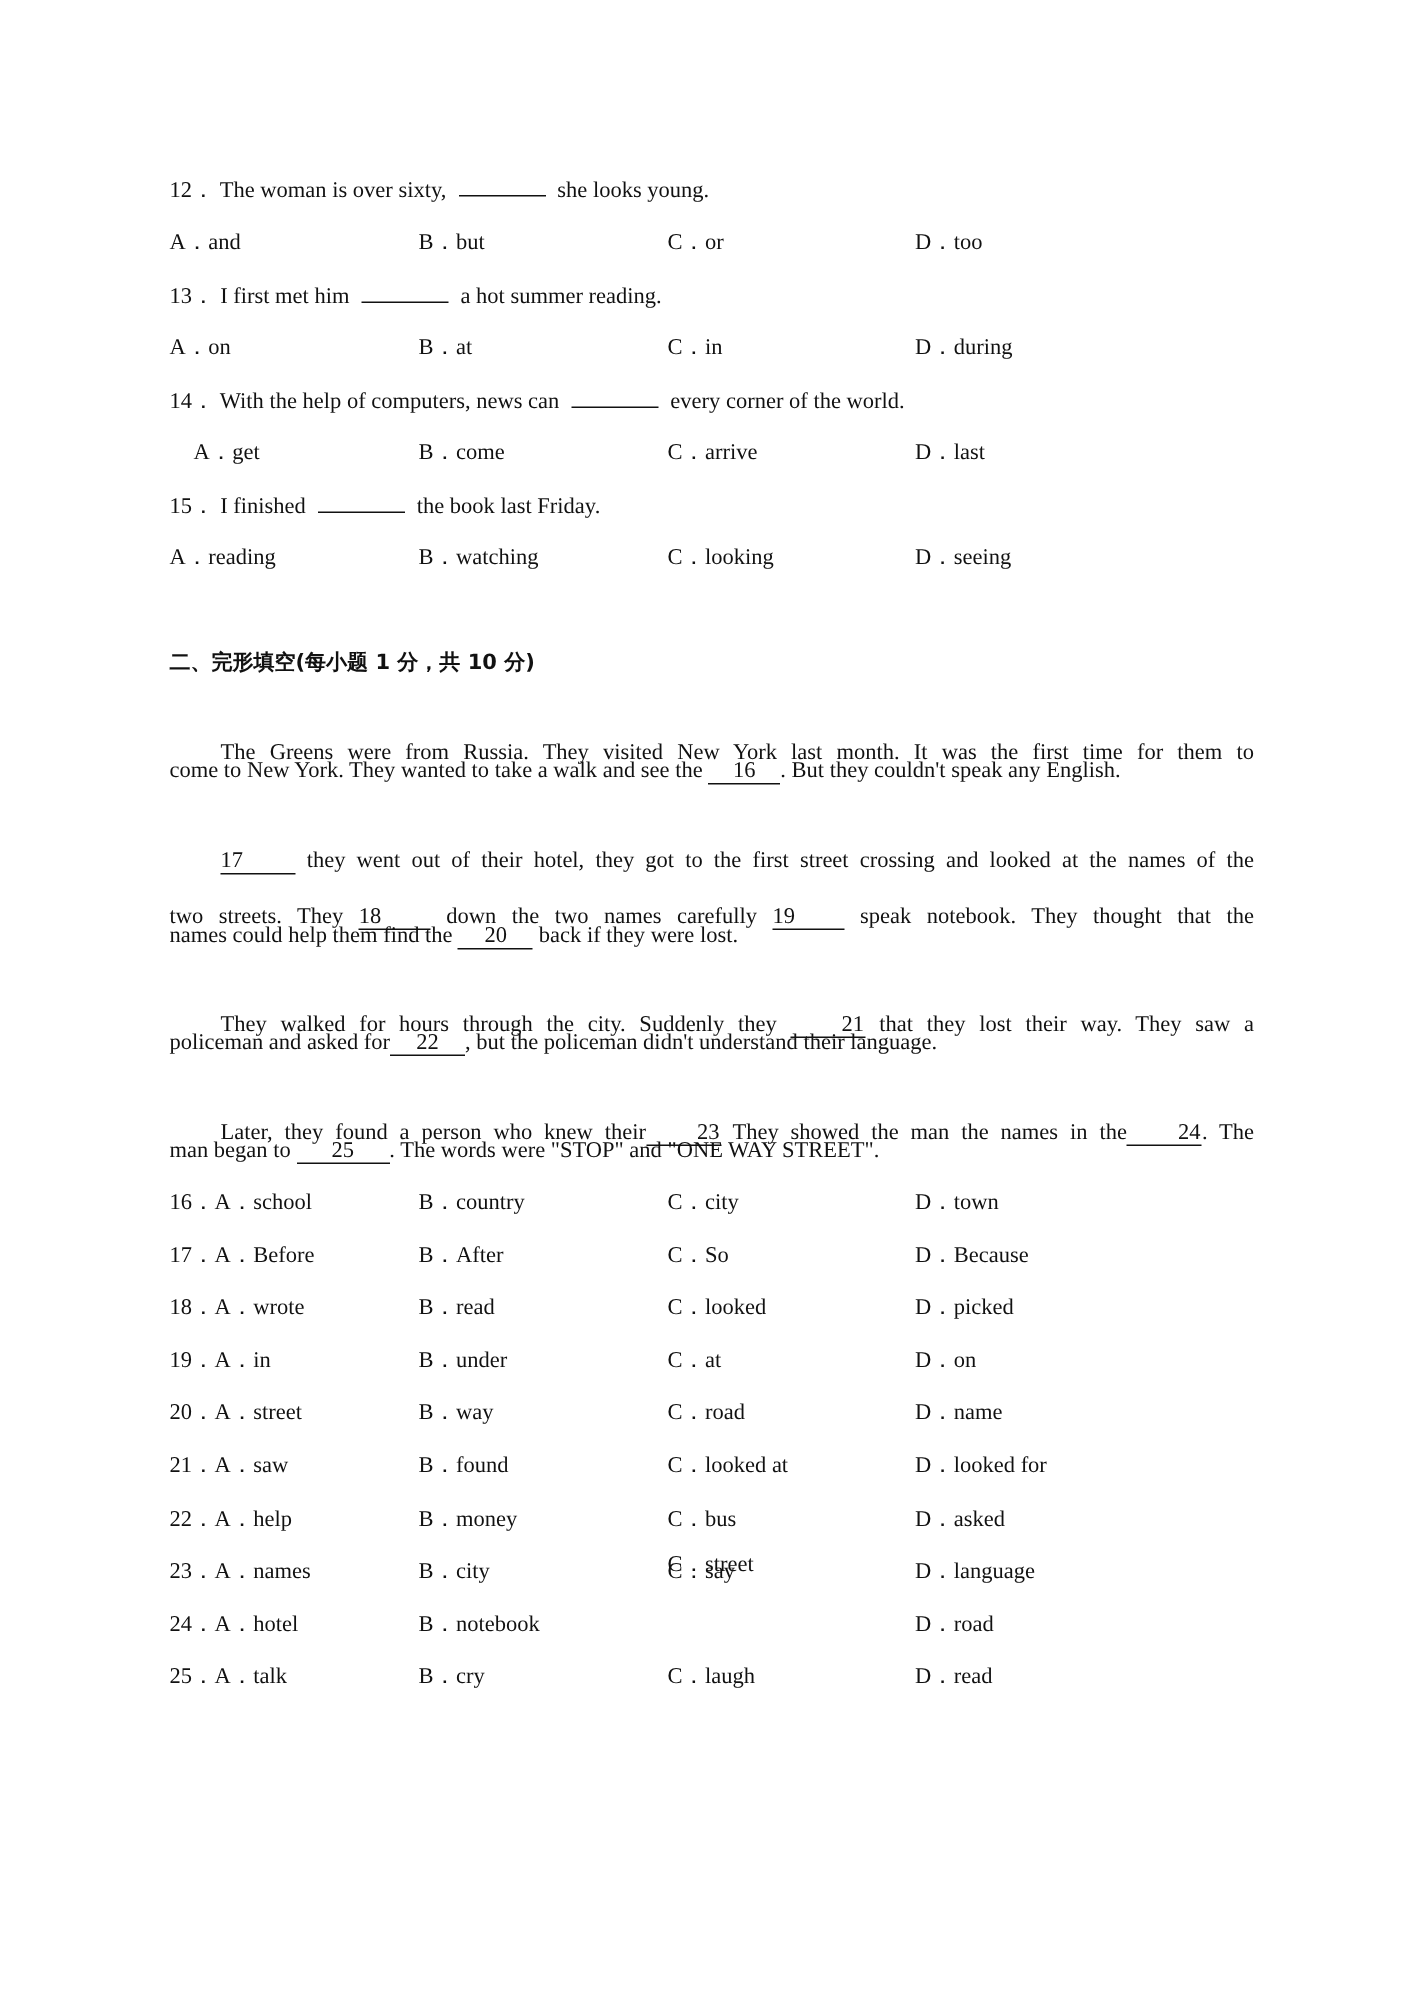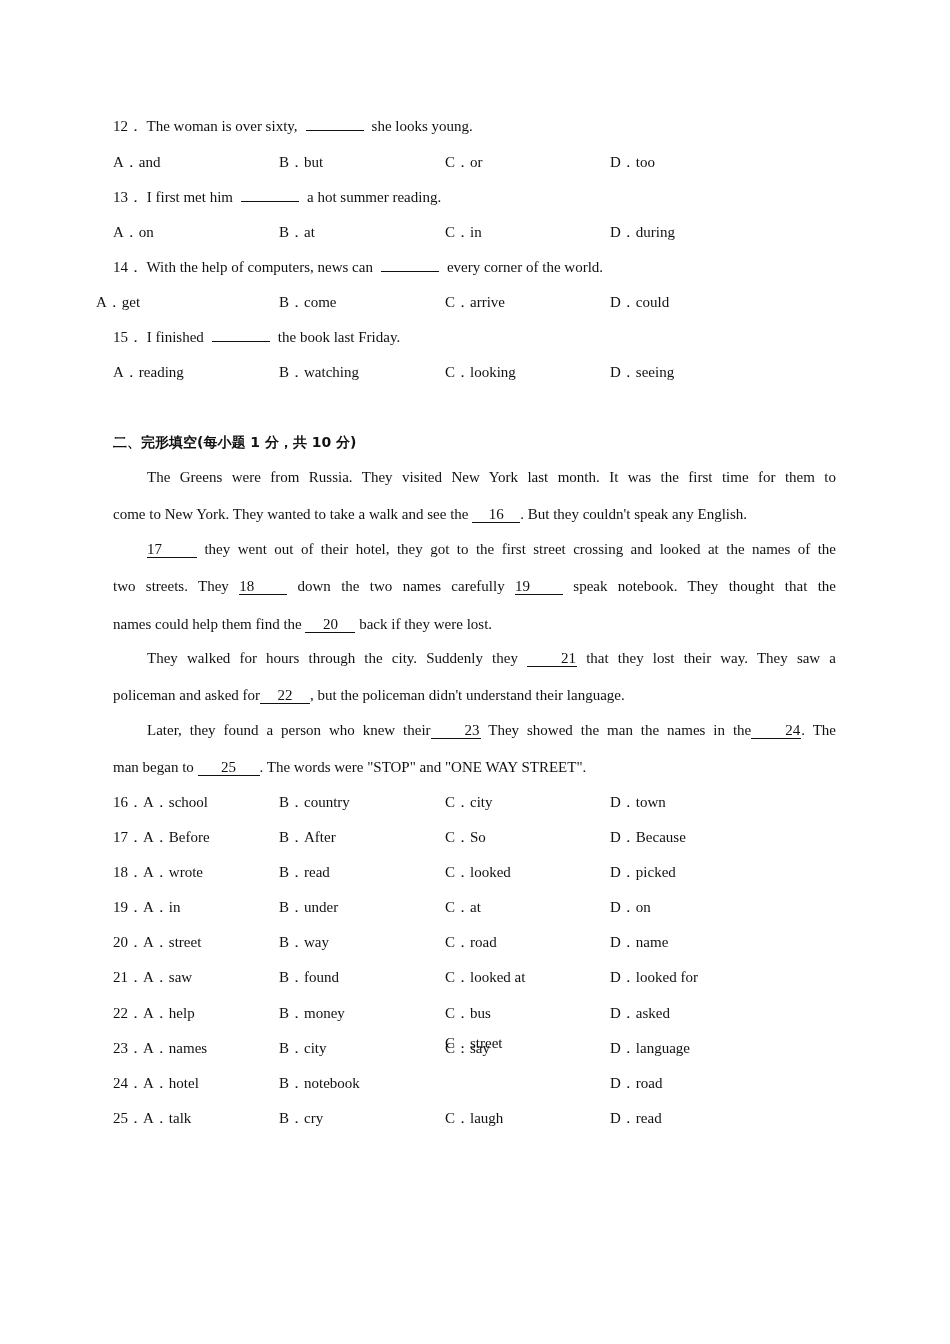--- a/index.html
+++ b/index.html
@@ -7,21 +7,21 @@
       width: 950px; height: 1344px; position: relative; overflow: hidden;
       font-family: "Liberation Serif", "DejaVu Serif", serif;
       font-size: 15px; color: #111;
     }
     .line { position: absolute; left: 113px; white-space: nowrap; line-height: 20px; font-family: Liberation Serif, serif; }
     .opt { position: absolute; white-space: nowrap; line-height: 20px; }
     .blank { display: inline-block; border-bottom: 1px solid #111; height: 14px; vertical-align: baseline; margin: 0 8px; }
     .numblank { display: inline-block; border-bottom: 1px solid #111; text-align: center; line-height: 16px; }
     .heading { font-weight: bold; font-family: "DejaVu Sans", "Liberation Sans", sans-serif; font-size: 14px; }
     .para { position: absolute; left: 113px; width: 723px; line-height: 20px; }
-    .justify { text-align: justify; text-align-last: justify; }
+    .justify { text-align: justify; text-align-last: justify; margin-top: 25px; }
     .indent { text-indent: 34px; }
   </style>
 </head>
 <body>
 
 <div>
   <div class="line" style="top:116px">
     <span>12</span><span>．</span>
     <span>The woman is over sixty,</span><span class="blank" style="width:58px"></span><span>she looks young.</span>
   </div>
@@ -40,24 +40,24 @@
   <div class="opt" style="top:222px;left:279px"><span>B．</span><span>at</span></div>
   <div class="opt" style="top:222px;left:445px"><span>C．</span><span>in</span></div>
   <div class="opt" style="top:222px;left:610px"><span>D．</span><span>during</span></div>
 </div>
 
 <div>
   <div class="line" style="top:257px">
     <span>14</span><span>．</span>
     <span>With the help of computers, news can</span><span class="blank" style="width:58px"></span><span>every corner of the world.</span>
   </div>
-  <div class="opt" style="top:292px;left:96px"><span>A．</span><span>get</span></div>
+  <div class="opt" style="top:292px;left:129px"><span>A．</span><span>get</span></div>
   <div class="opt" style="top:292px;left:279px"><span>B．</span><span>come</span></div>
   <div class="opt" style="top:292px;left:445px"><span>C．</span><span>arrive</span></div>
-  <div class="opt" style="top:292px;left:610px"><span>D．</span><span>could</span></div>
+  <div class="opt" style="top:292px;left:610px"><span>D．</span><span>last</span></div>
 </div>
 
 <div>
   <div class="line" style="top:327px">
     <span>15</span><span>．</span>
     <span>I finished</span><span class="blank" style="width:58px"></span><span>the book last Friday.</span>
   </div>
   <div class="opt" style="top:362px;left:113px"><span>A．</span><span>reading</span></div>
   <div class="opt" style="top:362px;left:279px"><span>B．</span><span>watching</span></div>
   <div class="opt" style="top:362px;left:445px"><span>C．</span><span>looking</span></div>

